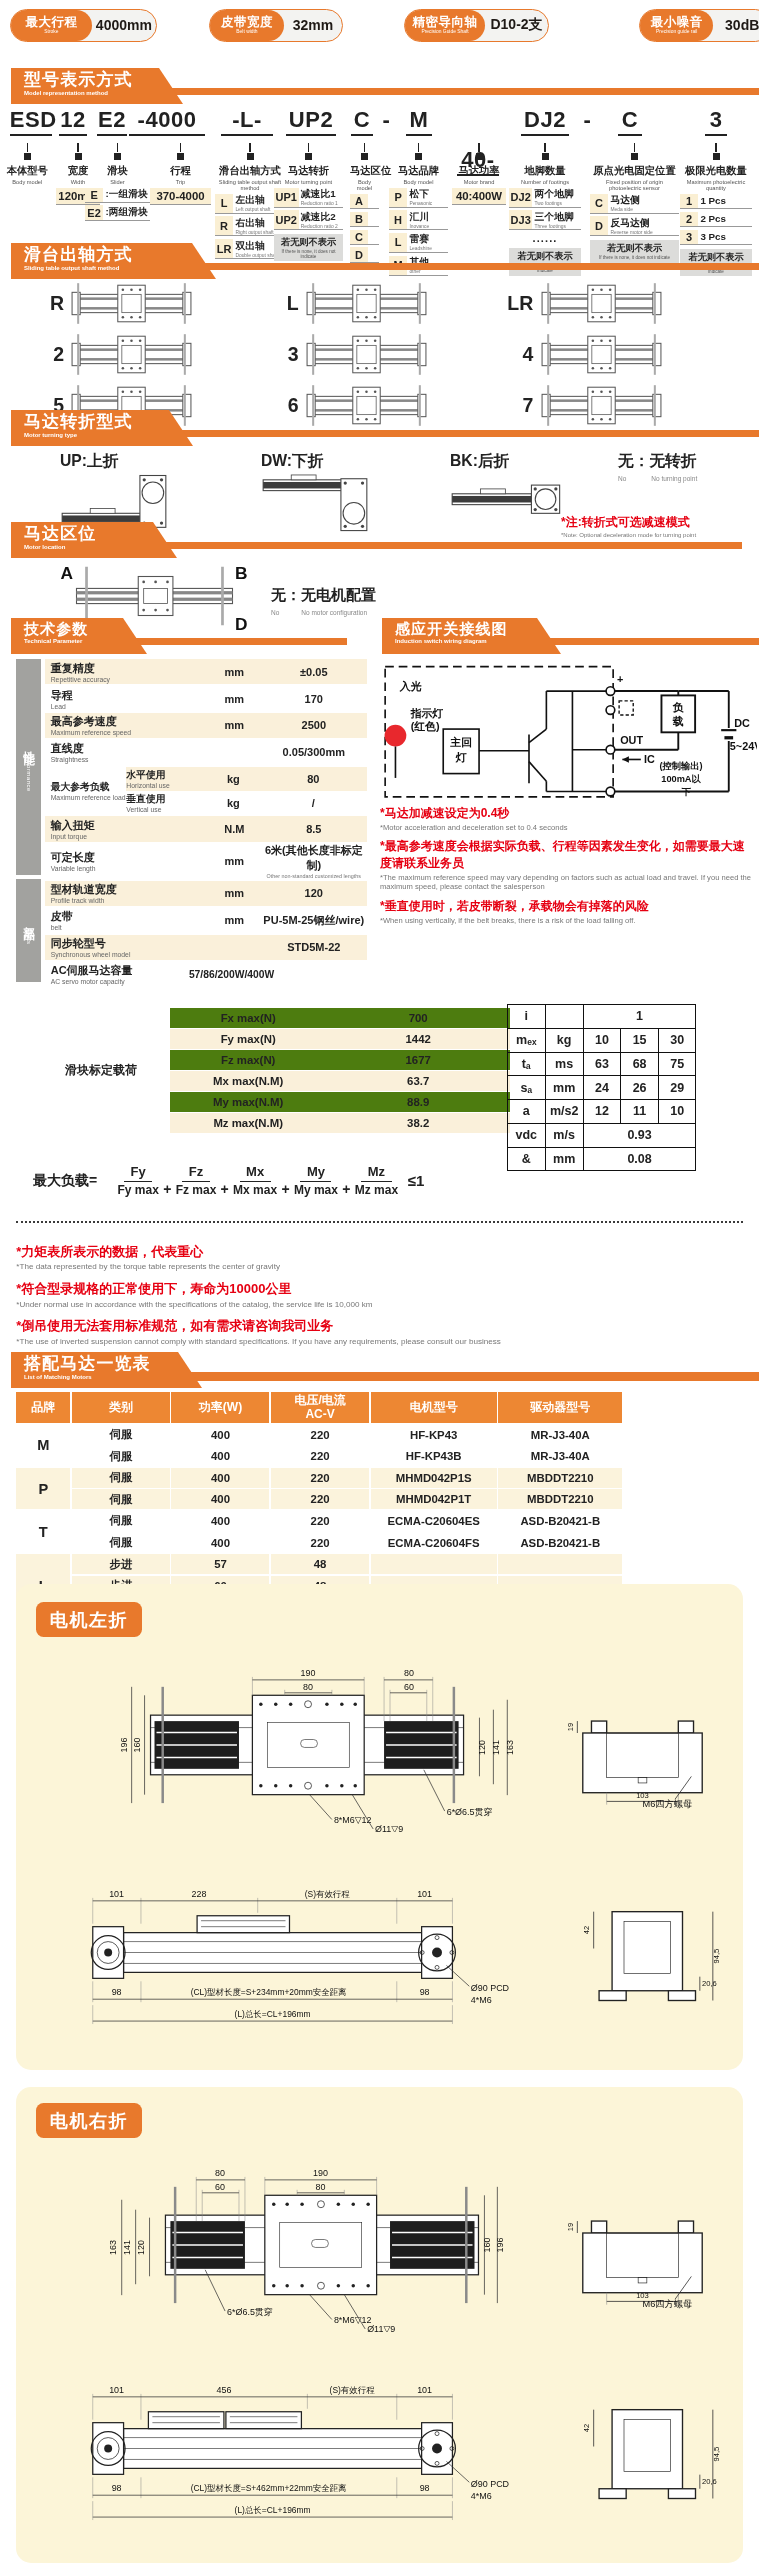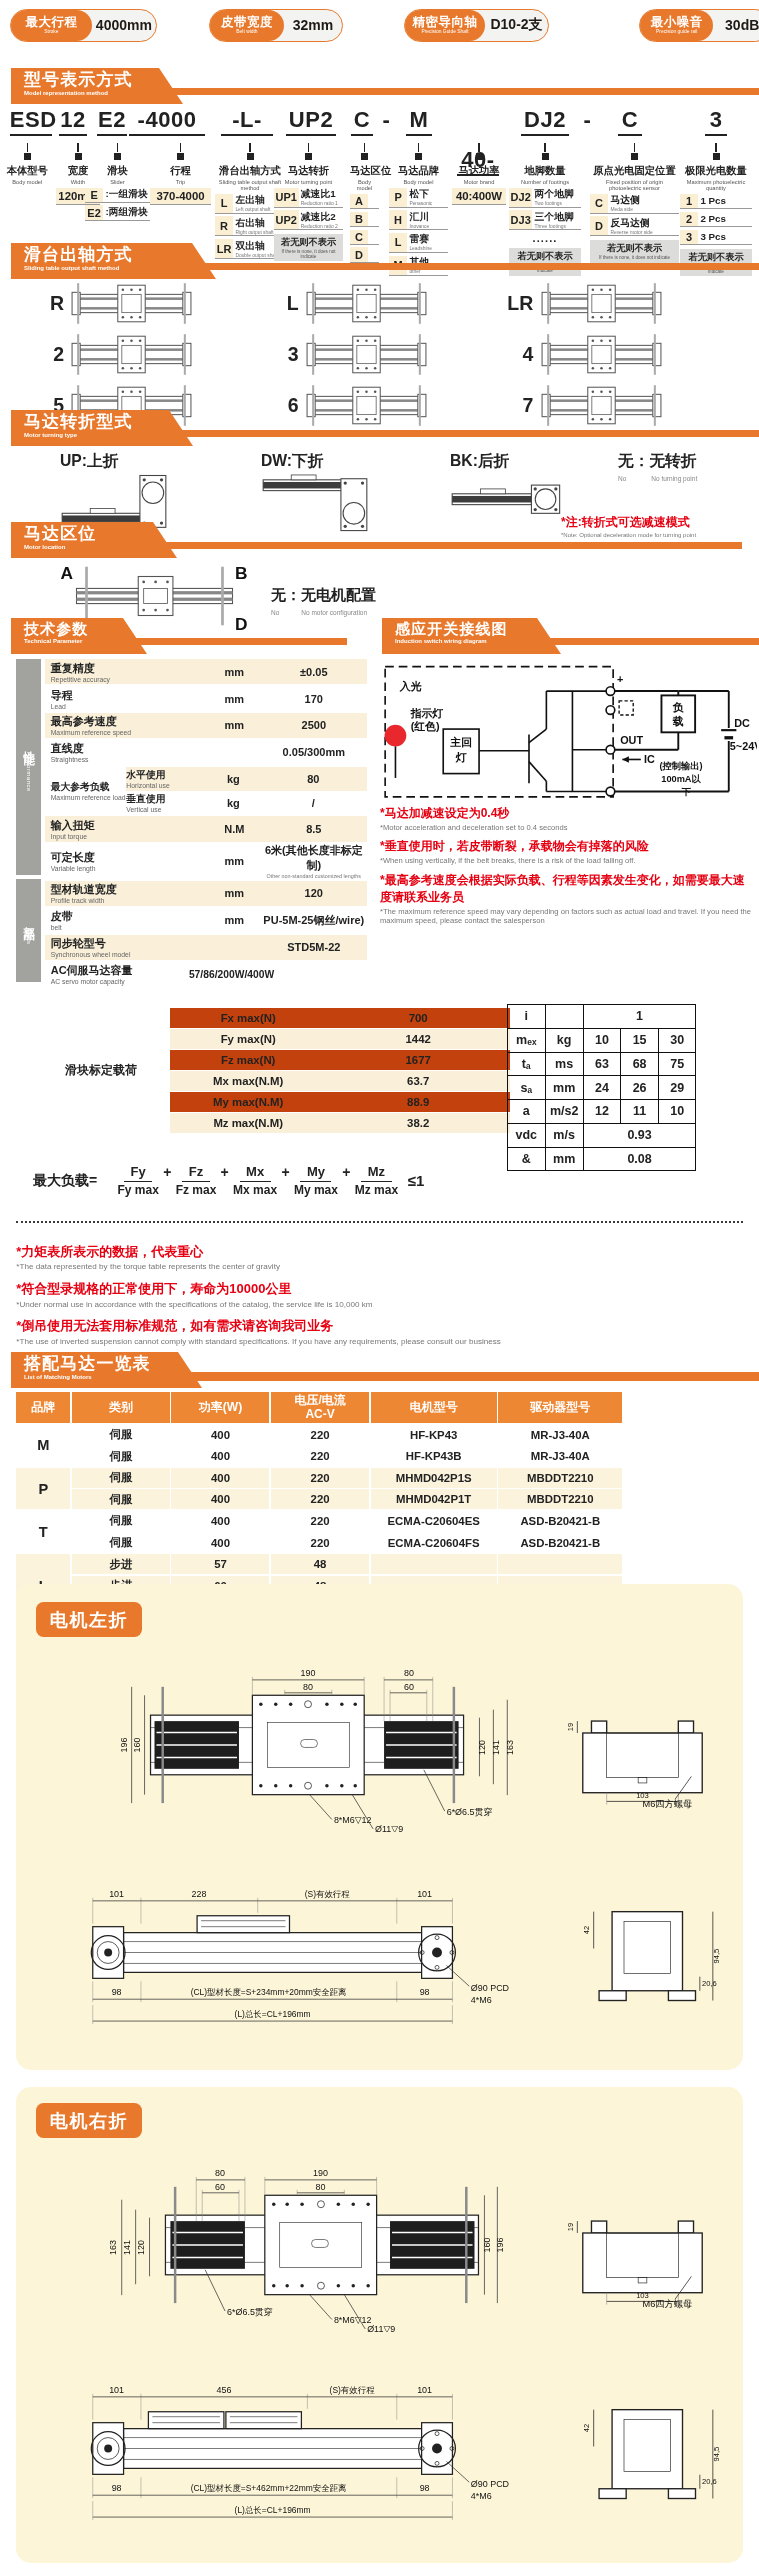--- a/index.html
+++ b/index.html
@@ -90,21 +90,21 @@
 
   
   .load-table{width:477px}
   .lt-header{position:relative;height:23px;background:#ED8733;color:#fff;font-weight:bold}
   .lt-header span{position:absolute;top:50%;transform:translate(-50%,-50%)}
   .lt-h1{left:33%;font-size:13px}
   .lt-h2{left:72%;font-size:14.6px;letter-spacing:0.5px}
   .lt-body{display:flex;margin-top:1.6px}
   .lt-side{flex:0 0 136px;display:flex;align-items:center;justify-content:center;font-size:12px;font-weight:bold;background:#fff;border-right:1.6px solid #fff}
   .lt-rows{flex:1}
-  .lt-row{display:flex;height:20px;margin-bottom:1.1px;background:#c2410c}
+  .lt-row{display:flex;height:20px;margin-bottom:1.1px;background:#4d7c0f}
   .lt-row.shade{background:#FAF0DA}
   .lt-name{flex:0 0 46%;display:flex;align-items:center;justify-content:center;font-size:11.4px;font-weight:bold}
   .lt-val{flex:1;display:flex;align-items:center;justify-content:center;font-size:11.4px;font-weight:bold}
 
   
   #ratio-table table{border-collapse:collapse}
   #ratio-table td{border:1.6px solid #111;text-align:center;font-size:12.5px;font-weight:bold;padding:2.7px 4.3px;min-width:28px;height:17.4px}
 
   
   .formula{display:flex;align-items:center}
@@ -800,26 +800,26 @@
     <text class="cadcn" x="560" y="214" style="font-weight:bold">(控制输出)</text>
     <text class="cadcn" x="560" y="238" style="font-weight:bold">100mA以</text>
     <text class="cadcn" x="570" y="262" style="font-weight:bold">下</text>
   </svg>
   <div id="wiring-notes" class="abs" style="top:798px;left:380px;width:374px">
       <div class="noteitem">
         <div class="wn-cn">*马达加减速设定为0.4秒</div>
         <div class="wn-en">*Motor acceleration and deceleration set to 0.4 seconds</div>
       </div>
       <div class="noteitem">
+        <div class="wn-cn">*最高参考速度会根据实际负载、行程等因素发生变化，如需要最大速度请联系业务员</div>
+        <div class="wn-en">*The maximum reference speed may vary depending on factors such as actual load and travel. If you need the maximum speed, please contact the salesperson</div>
+      </div>
+      <div class="noteitem">
         <div class="wn-cn">*垂直使用时，若皮带断裂，承载物会有掉落的风险</div>
         <div class="wn-en">*When using vertically, if the belt breaks, there is a risk of the load falling off.</div>
-      </div>
-      <div class="noteitem">
-        <div class="wn-cn">*最高参考速度会根据实际负载、行程等因素发生变化，如需要最大速度请联系业务员</div>
-        <div class="wn-en">*The maximum reference speed may vary depending on factors such as actual load and travel. If you need the maximum speed, please contact the salesperson</div>
       </div>
     </div>
 
   <div class="load-table abs" style="top:1006px;left:33px">
     <div class="lt-body">
       <div class="lt-side">滑块标定载荷</div>
       <div class="lt-rows" id="load-rows">
           <div class="lt-row">
             <div class="lt-name">Fx max(N)</div>
             <div class="lt-val">700</div>
@@ -891,21 +891,21 @@
           <tr>
             <td colspan="1">&amp;</td>
             <td colspan="1">mm</td>
             <td colspan="3">0.08</td>
           </tr>
         </tbody>
       </table>
     </div>
   <div class="formula abs" style="top:1164px;left:33px">
     <span class="f-label">最大负载=</span>
-    <span id="formula-terms" style="display:inline-flex;align-items:flex-start">
+    <span id="formula-terms" style="display:inline-flex;align-items:flex-end">
         <div class="frac">
           <div class="fnum">Fy</div>
           <div class="fden">Fy max</div>
         </div>
         <div class="fplus">+</div>
         <div class="frac">
           <div class="fnum">Fz</div>
           <div class="fden">Fz max</div>
         </div>
         <div class="fplus">+</div>

